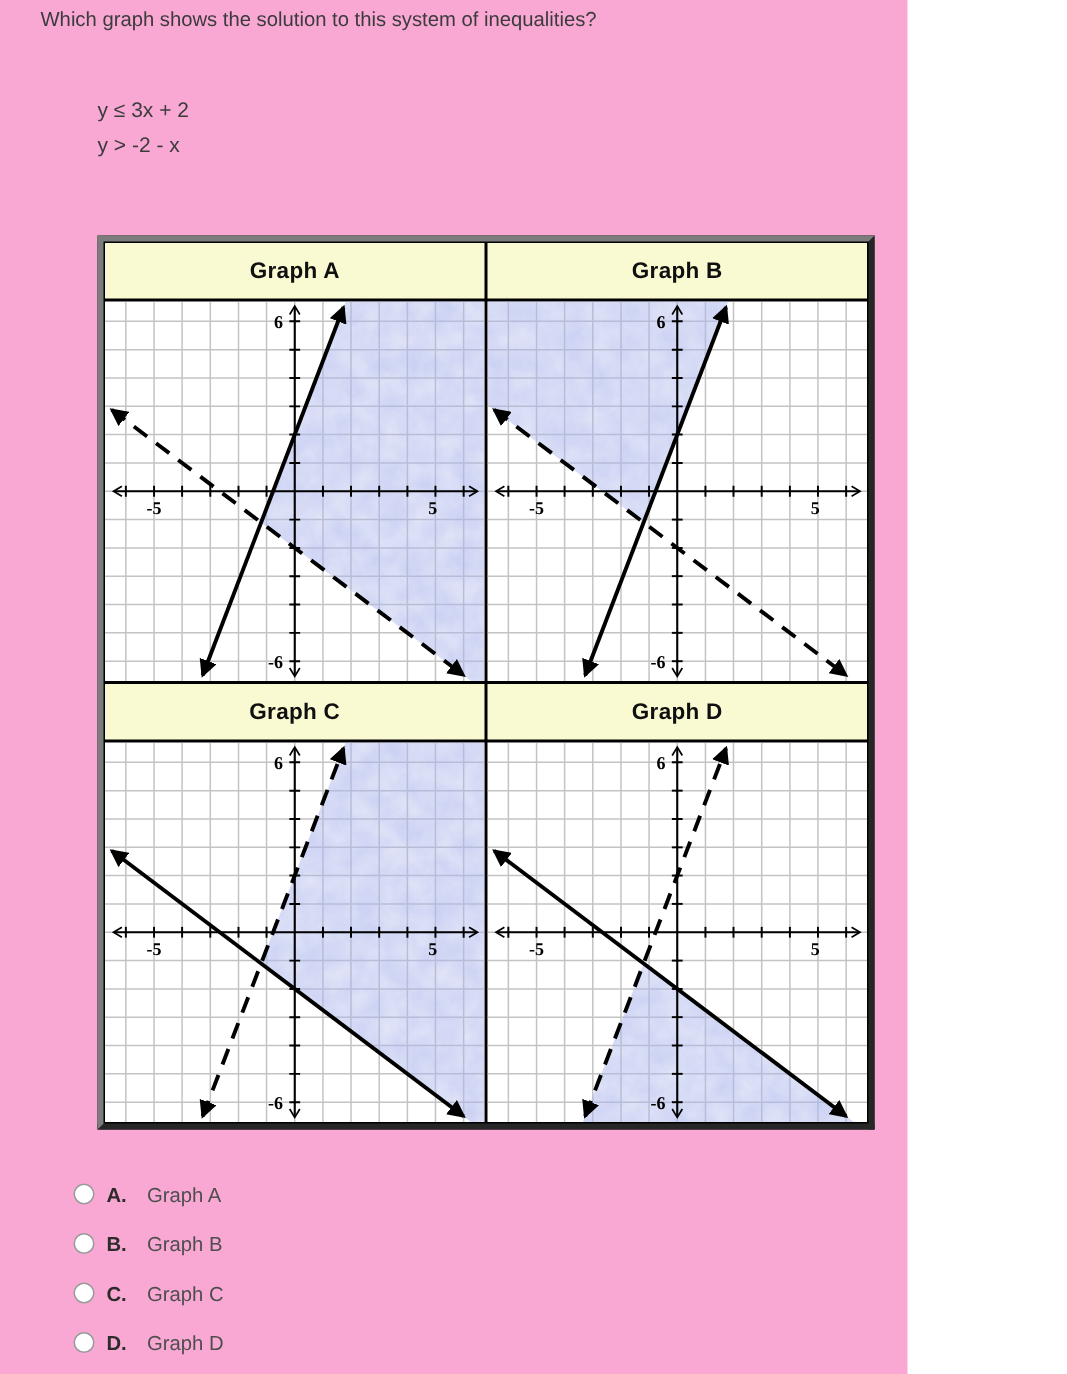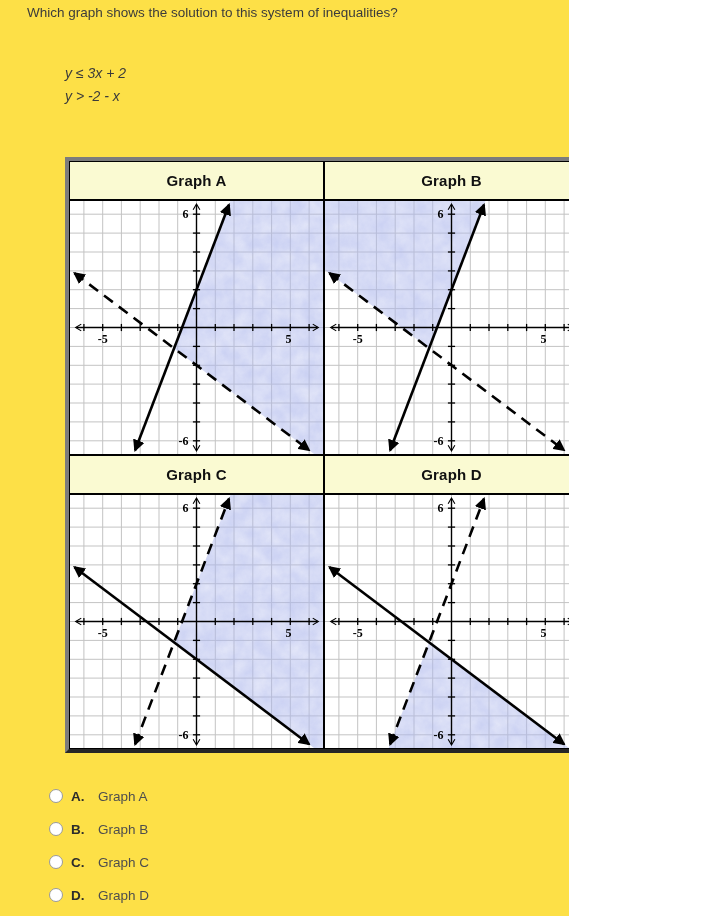--- a/index.html
+++ b/index.html
@@ -1,19 +1,19 @@
 <!DOCTYPE html>
 <html><head>
 <meta charset="utf-8">
 <style>
   html,body{margin:0;padding:0;background:#ffffff;}
-  .page{position:relative;width:569px;height:916px;background:#fde047;overflow:hidden;
-        font-family:"Liberation Sans",sans-serif;}
+  .page{position:relative;width:569px;height:916px;background:#f9a8d4;overflow:hidden;
+        font-family:"Liberation Sans",sans-serif;padding-left:36px;}
   .question{position:absolute;left:27px;top:5px;font-size:13.5px;color:#3b3b3b;}
-  .equations{position:absolute;left:65px;top:62px;font-size:14px;font-style:italic;
+  .equations{position:absolute;left:65px;top:62px;font-size:14px;
              color:#3b3b3b;line-height:23px;}
   .qtable{position:absolute;left:65px;top:157px;display:grid;
           grid-template-columns:253px 253px;grid-template-rows:37px 253px 37px 253px;
           gap:2px;background:#000;padding:1px;border:4px solid;
           border-color:#7c7c7c #262626 #262626 #7c7c7c;}
   .hdr{background:#fafad2;display:flex;align-items:center;justify-content:center;
        font-weight:700;font-size:15px;color:#101010;letter-spacing:0.2px;}
   .cell{background:#fff;overflow:hidden;}
   svg.plot{display:block;width:253px;height:253px;}
   .choices{position:absolute;left:49px;top:789px;display:flex;flex-direction:column;gap:19px;}

